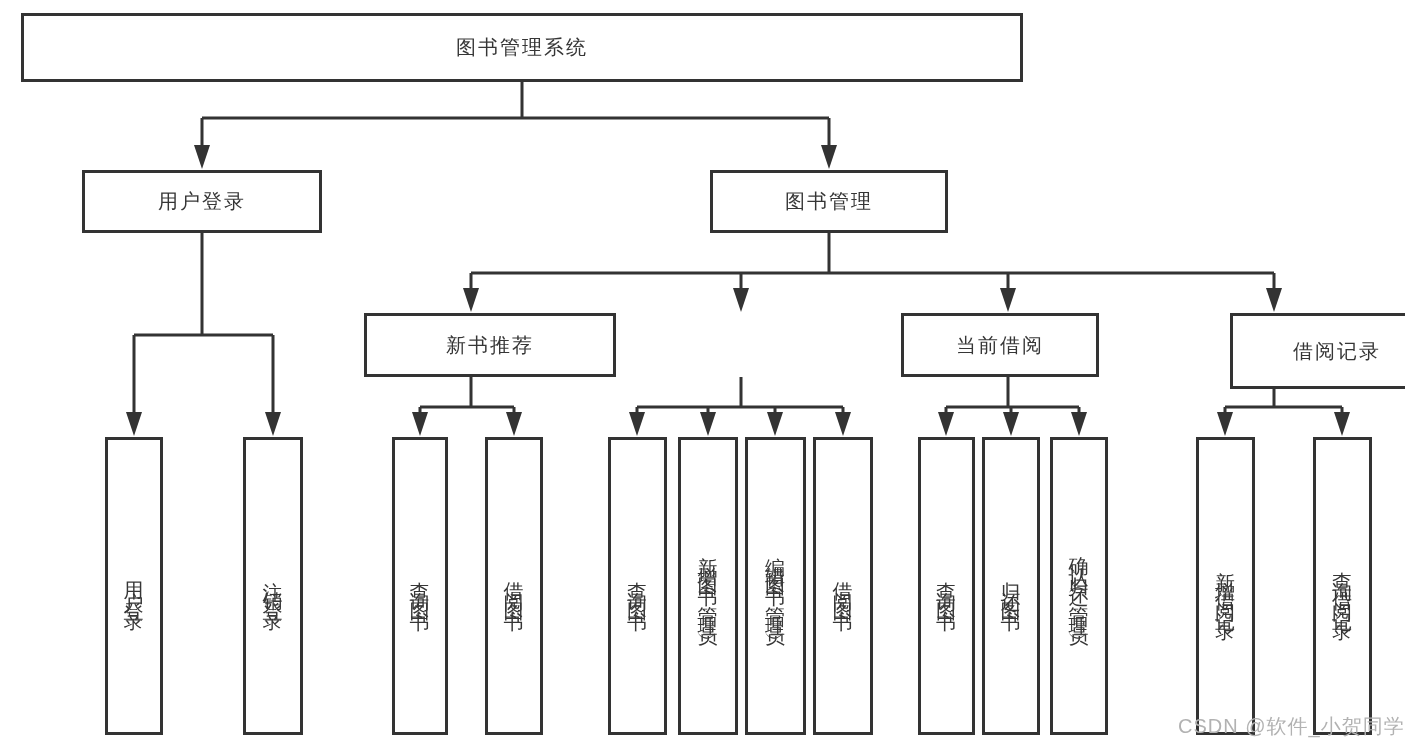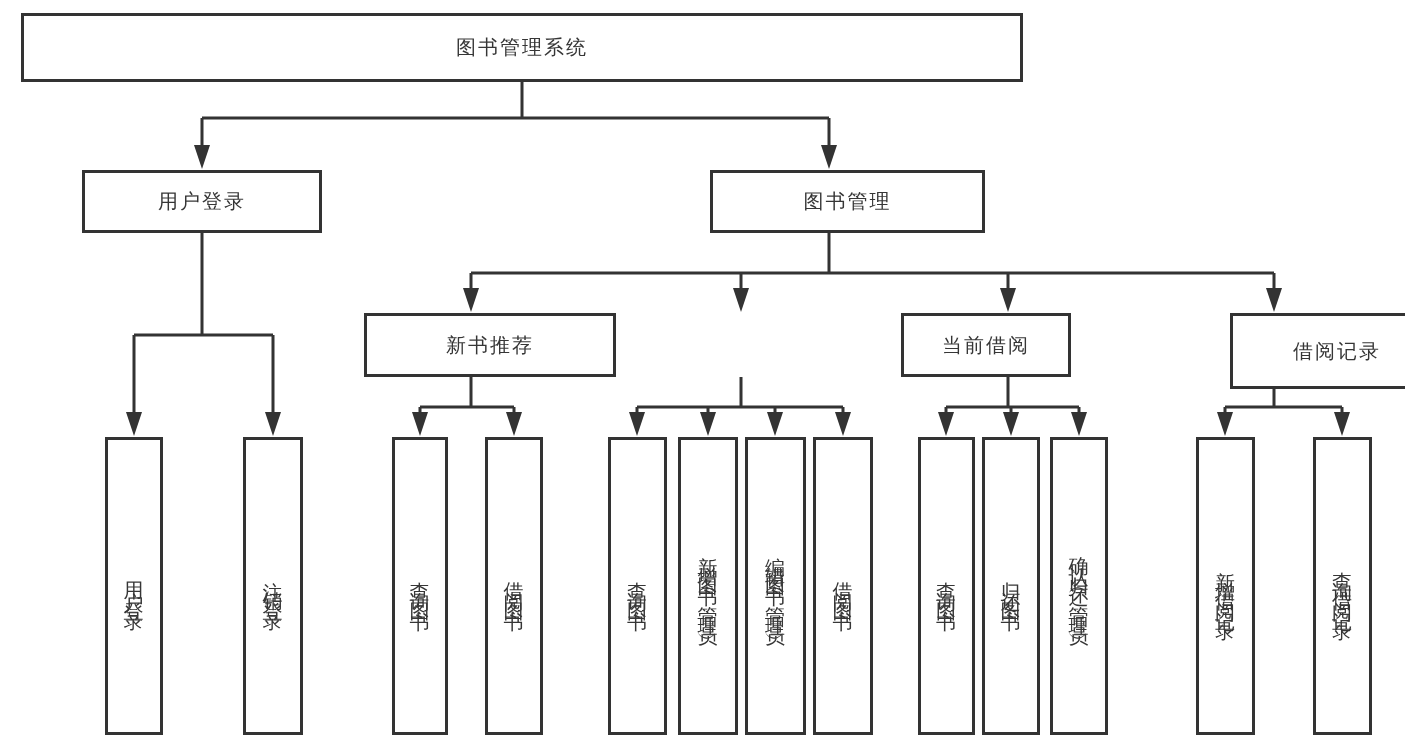--- a/index.html
+++ b/index.html
@@ -100,28 +100,28 @@
     </g>
   </svg>
 
   <div class="box h" style="left:21px;top:13px;width:1002px;height:69px">
     <span>图书管理系统</span>
   </div>
 
   <div class="box h" style="left:82px;top:170px;width:240px;height:63px">
     <span>用户登录</span>
   </div>
-  <div class="box h" style="left:710px;top:170px;width:275px;height:63px">
+  <div class="box h" style="left:710px;top:170px;width:238px;height:63px">
     <span>图书管理</span>
   </div>
 
   <div class="box h" style="left:364px;top:313px;width:252px;height:64px">
     <span>新书推荐</span>
   </div>
-  <div class="box h" style="left:901px;top:313px;width:170px;height:64px">
+  <div class="box h" style="left:901px;top:313px;width:198px;height:64px">
     <span>当前借阅</span>
   </div>
   <div class="box h" style="left:1230px;top:313px;width:214px;height:76px">
     <span>借阅记录</span>
   </div>
 
   <div class="box v" style="left:105px;top:437px;width:58px;height:298px">
     <span>用户登录</span>
   </div>
   <div class="box v" style="left:243px;top:437px;width:60px;height:298px">
@@ -158,14 +158,15 @@
     <span>确认归还（管理员）</span>
   </div>
 
   <div class="box v" style="left:1196px;top:437px;width:59px;height:298px">
     <span>新增借阅记录</span>
   </div>
   <div class="box v" style="left:1313px;top:437px;width:59px;height:298px">
     <span>查询借阅记录</span>
   </div>
 
+  <div class="watermark">CSDN @软件_小贺同学</div>
 
 </div>
 
 </body></html>

